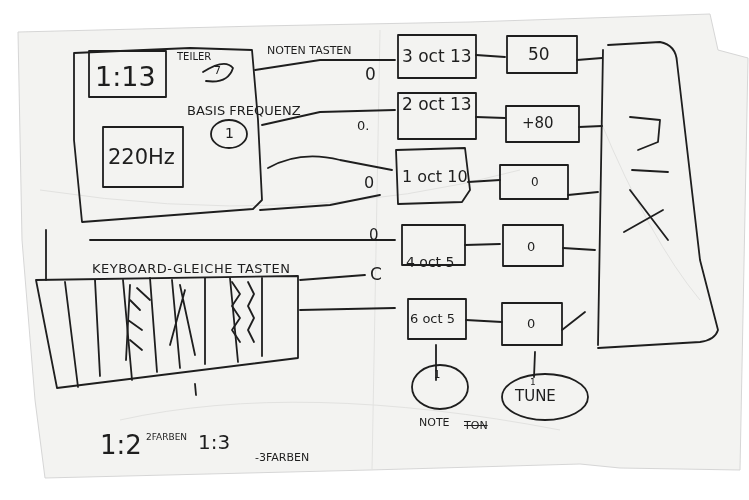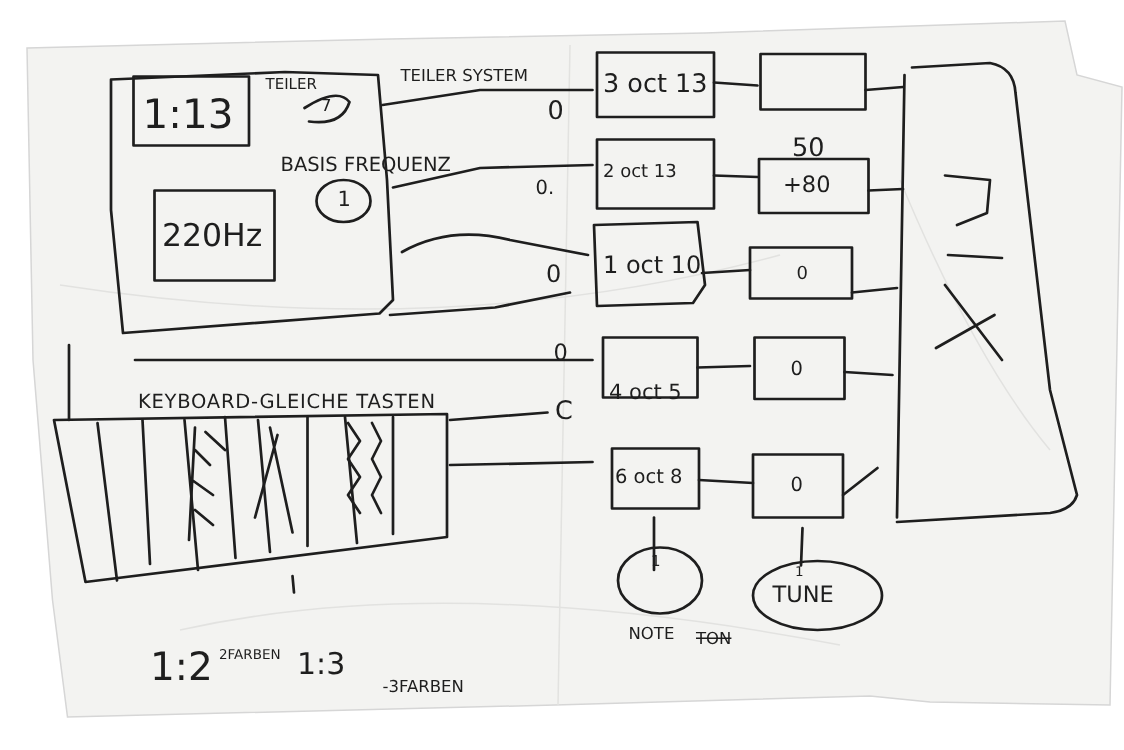--- a/index.html
+++ b/index.html
@@ -87,35 +87,35 @@
       <path d="M195,384 L196,395"></path>
     </g>
   </svg>
 
   <span class="hand" style="left:95px;top:63px;font-size:27px;">1:13</span>
   <span class="hand" style="left:108px;top:147px;font-size:21px;">220Hz</span>
   <span class="hand" style="left:177px;top:52px;font-size:10px;">TEILER</span>
   <span class="hand" style="left:214px;top:65px;font-size:11px;">7</span>
   <span class="hand" style="left:187px;top:104px;font-size:13px;">BASIS FREQUENZ</span>
   <span class="hand" style="left:225px;top:126px;font-size:14px;">1</span>
-  <span class="hand" style="left:267px;top:45px;font-size:11px;">TEILER SYSTEM</span>
+  <span class="hand" style="left:267px;top:45px;font-size:11px;">NOTEN TASTEN</span>
 
   <span class="hand" style="left:365px;top:66px;font-size:17px;">0</span>
   <span class="hand" style="left:357px;top:119px;font-size:13px;">0.</span>
   <span class="hand" style="left:364px;top:175px;font-size:16px;">0</span>
   <span class="hand" style="left:369px;top:228px;font-size:15px;">0</span>
   <span class="hand" style="left:370px;top:266px;font-size:17px;">C</span>
 
   <span class="hand" style="left:402px;top:48px;font-size:17px;">3 oct 13</span>
-  <span class="hand" style="left:402px;top:108px;font-size:12px;">2 oct 13</span>
+  <span class="hand" style="left:402px;top:96px;font-size:17px;">2 oct 13</span>
   <span class="hand" style="left:402px;top:169px;font-size:16px;text-align:right;">1 oct 10</span>
   <span class="hand" style="left:406px;top:255px;font-size:14px;">4 oct 5</span>
-  <span class="hand" style="left:410px;top:312px;font-size:13px;">6 oct 8</span>
+  <span class="hand" style="left:410px;top:312px;font-size:13px;">6 oct 5</span>
 
-  <span class="hand" style="left:528px;top:46px;font-size:17px;margin-top:45px;">50</span>
+  <span class="hand" style="left:528px;top:46px;font-size:17px;">50</span>
   <span class="hand" style="left:522px;top:116px;font-size:15px;">+80</span>
   <span class="hand" style="left:531px;top:176px;font-size:12px;">0</span>
   <span class="hand" style="left:527px;top:240px;font-size:13px;">0</span>
   <span class="hand" style="left:527px;top:317px;font-size:13px;">0</span>
 
   <span class="hand" style="left:92px;top:262px;font-size:13px;letter-spacing:0.5px;">KEYBOARD-GLEICHE TASTEN</span>
 
   <span class="hand" style="left:419px;top:389px;font-size:11px;margin-top:28px;">NOTE</span>
   <span class="hand" style="left:434px;top:370px;font-size:10px;">1</span>
   <span class="hand" style="left:515px;top:389px;font-size:15px;">TUNE</span>

